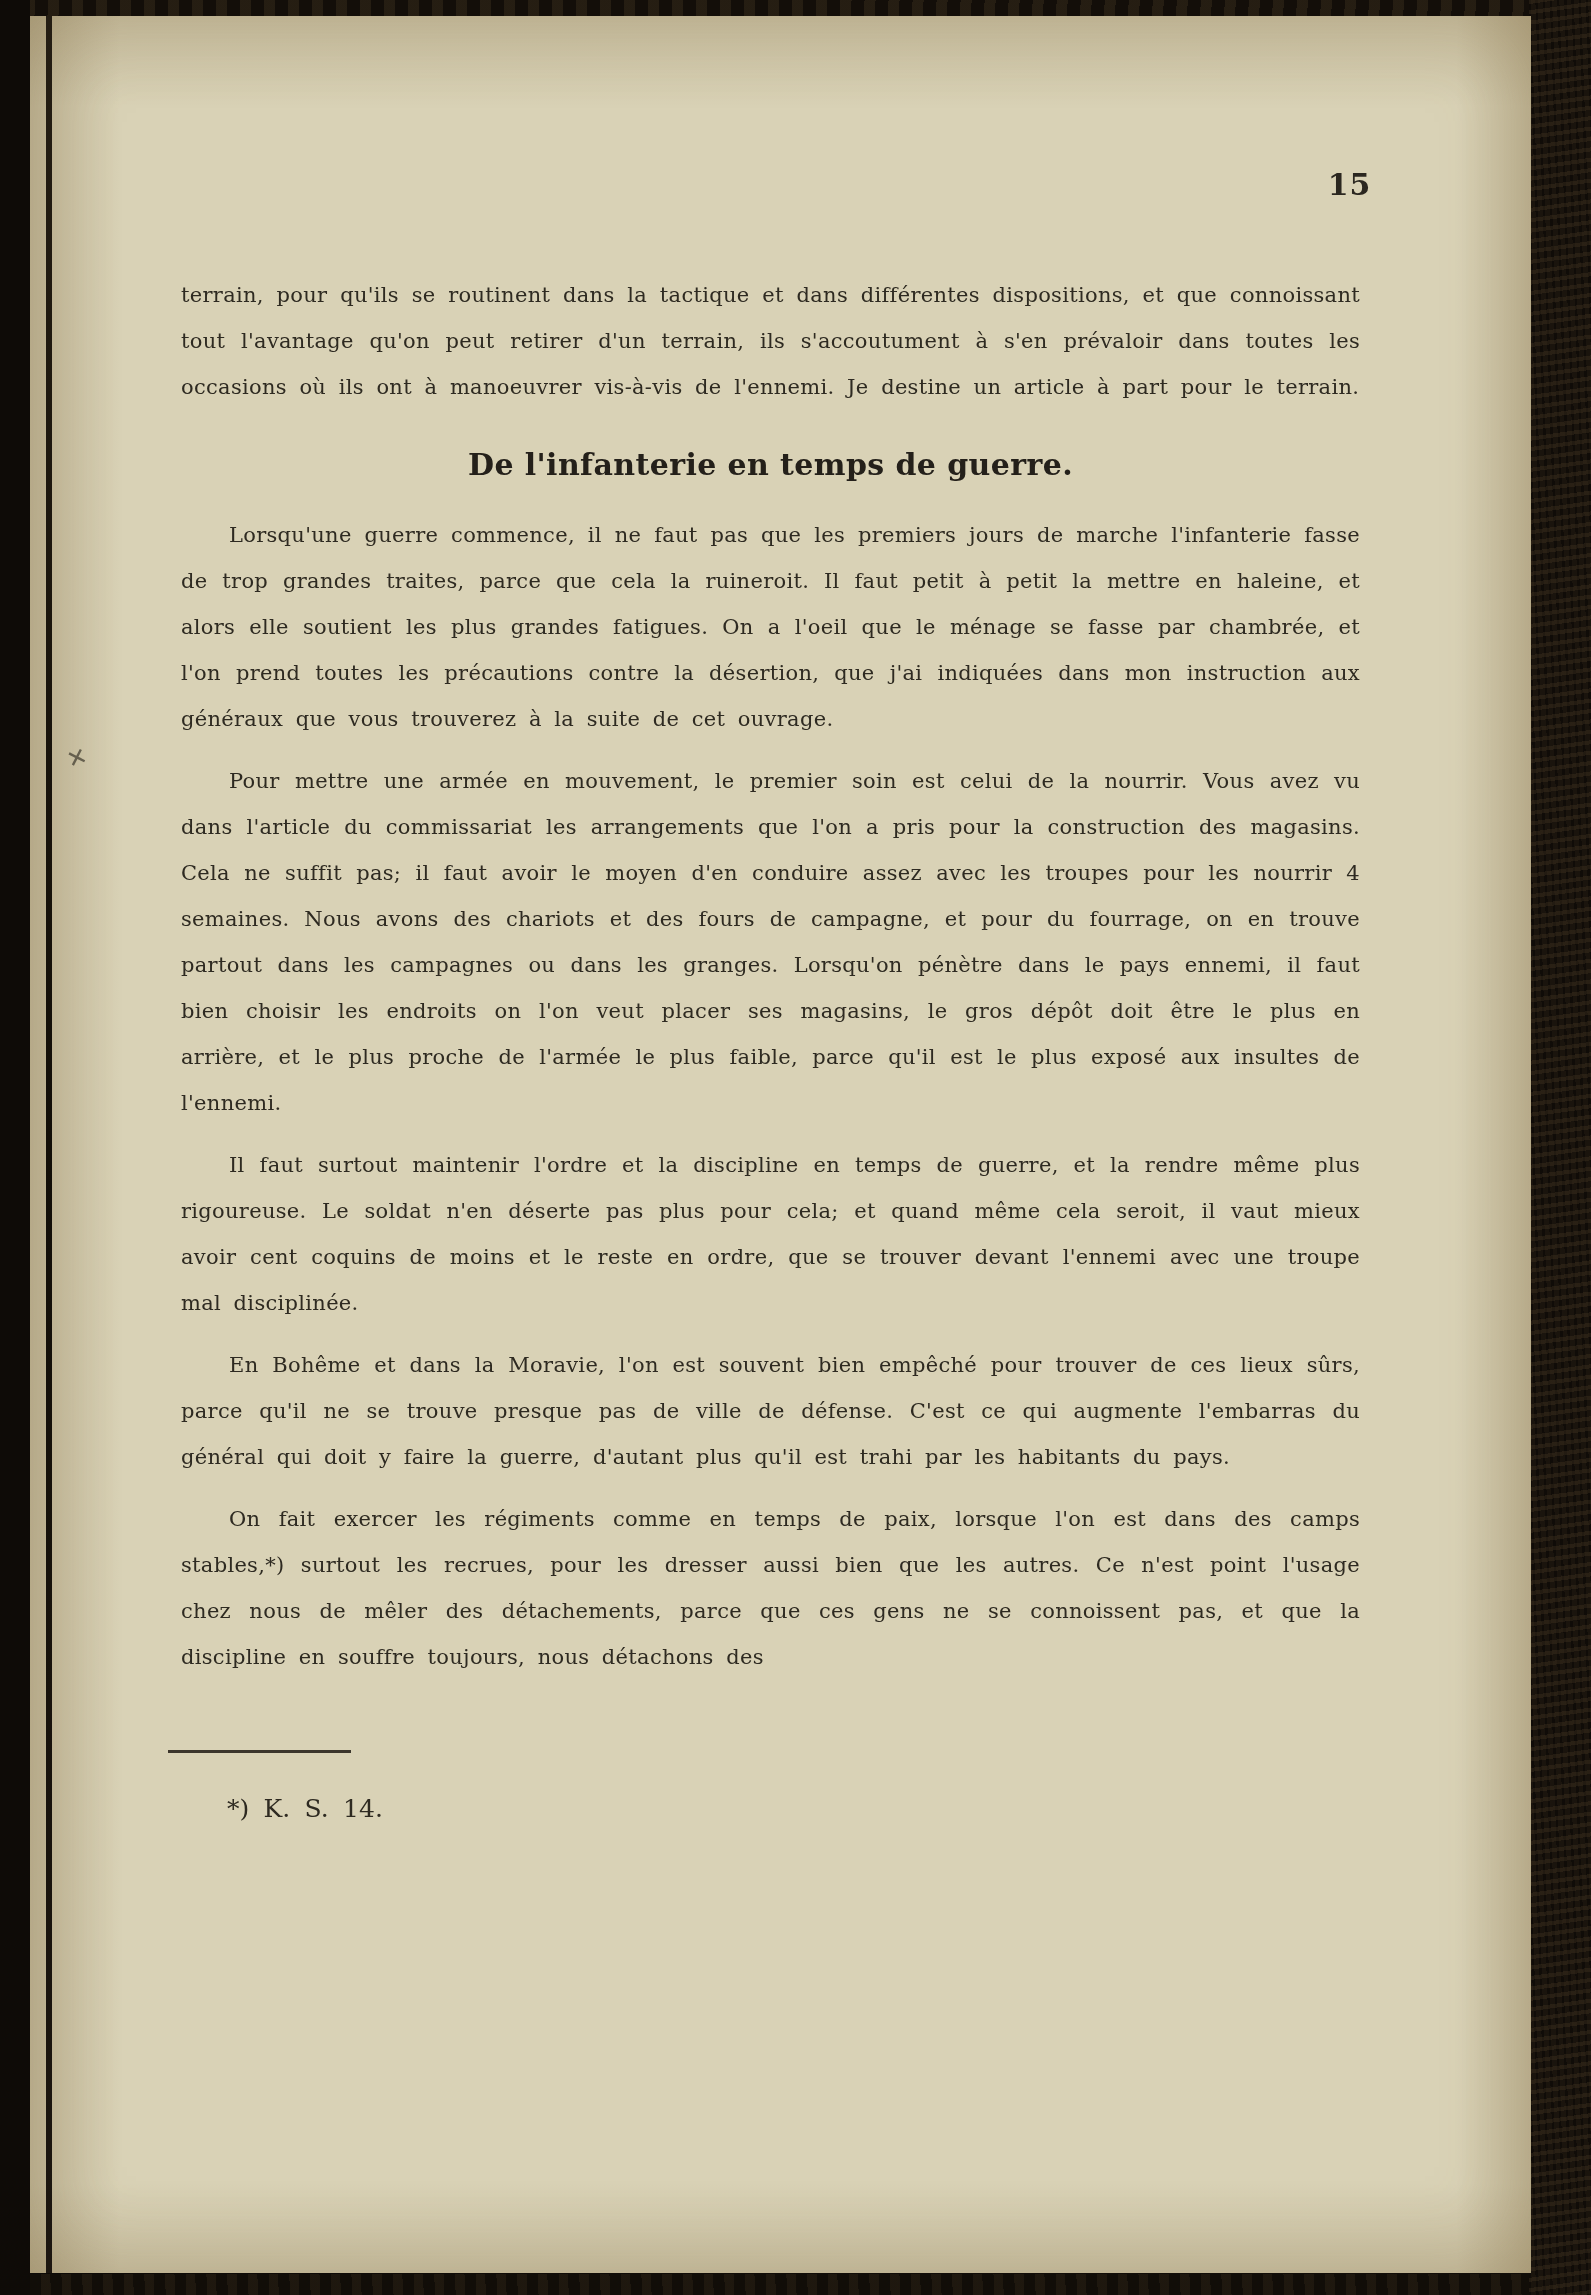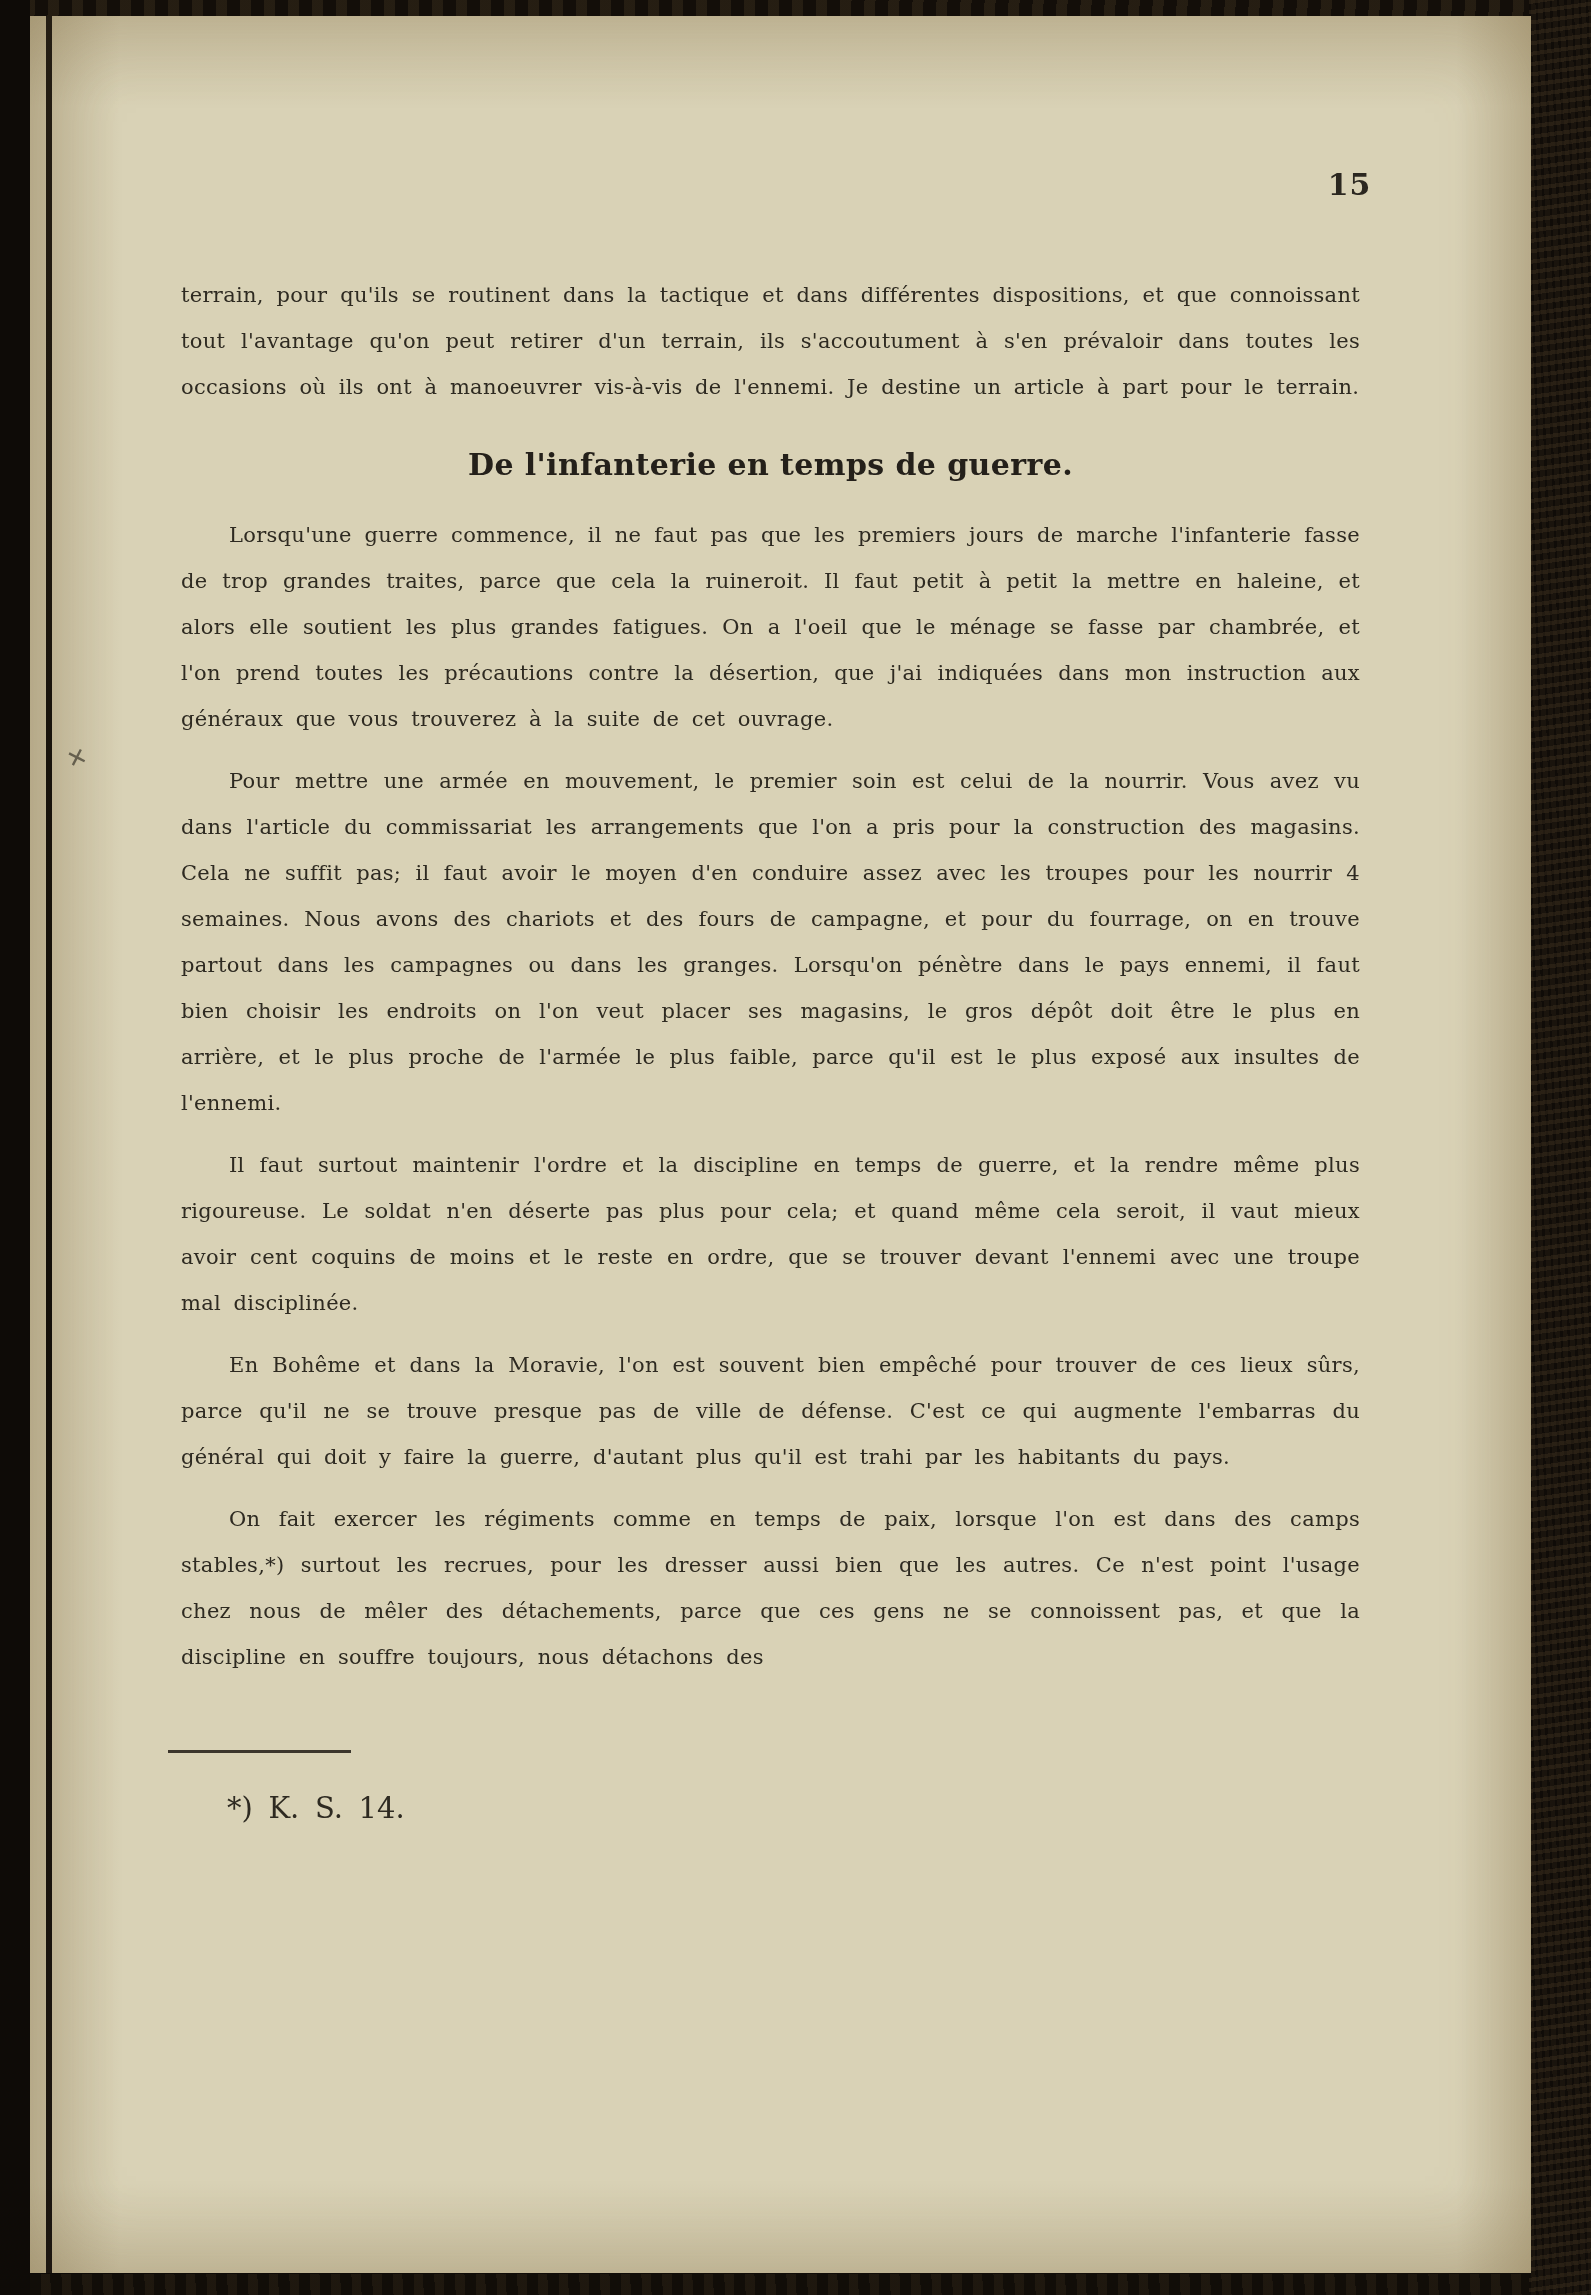--- a/index.html
+++ b/index.html
@@ -118,21 +118,21 @@
     margin-top: 70px;
   }
   .footnote-rule {
     width: 183px;
     height: 3.2px;
     background: #3c362c;
     margin: 0 0 38px 3.2px;
   }
   .footnote {
     margin: 0 0 0 62px;
-    font-size: 29px;
+    font-size: 25px;
     line-height: 35px;
     word-spacing: 6.4px;
     color: #2e2a21;
   }
 </style>
 </head>
 <body>
 
 <div class="screen">
   <div class="leather-top"></div>

